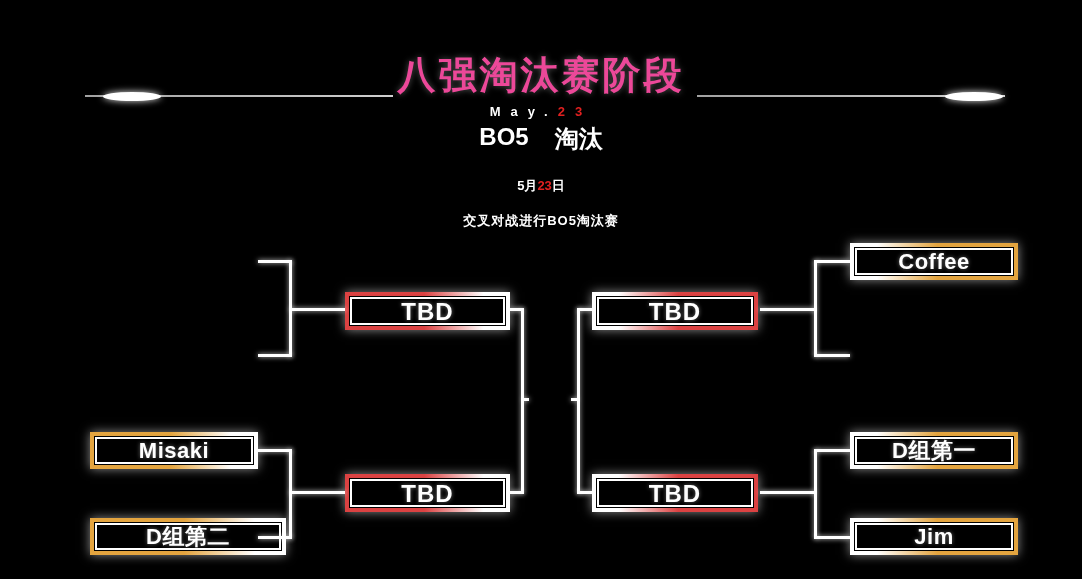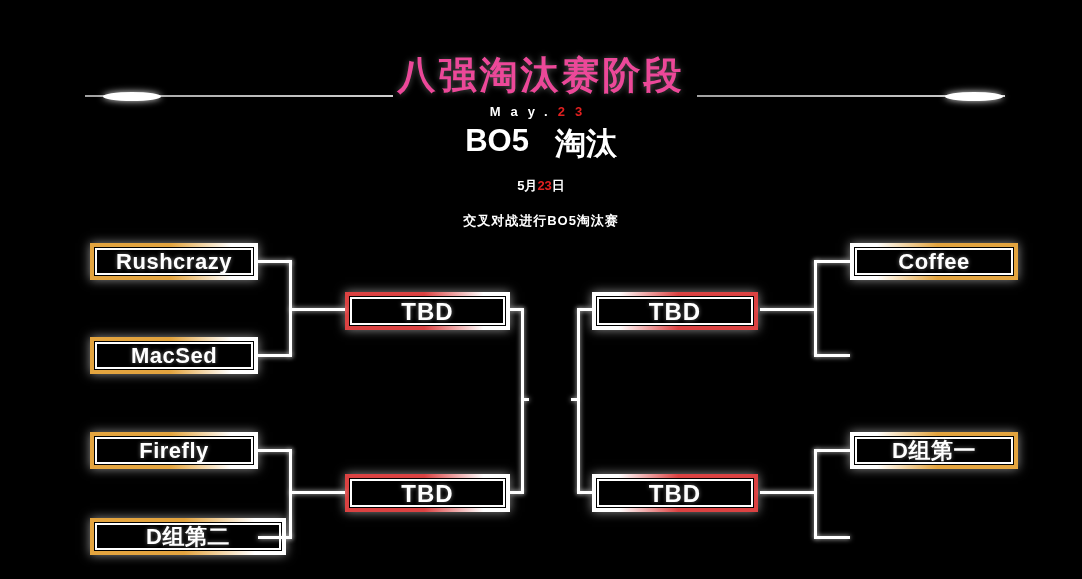--- a/index.html
+++ b/index.html
@@ -36,21 +36,21 @@
     text-align:center; font-size:13px; font-weight:bold;
     color:#fff;
   }
   .date-en span { letter-spacing:10px; }
   .date-en .sep { letter-spacing:10px; color:#fff; }
   .red-text { color:#e02020; }
 
   .format-line {
     position:absolute; top:123px; left:0; width:100%;
     display:flex; justify-content:center; gap:26px;
-    font-size:31px; font-weight:bold; color:#fff;
+    font-size:24px; font-weight:bold; color:#fff;
   }
   .date-cn {
     position:absolute; top:177px; left:0; width:100%;
     text-align:center; font-size:13px; font-weight:bold; color:#fff;
   }
   .description {
     position:absolute; top:212px; left:0; width:100%;
     text-align:center; font-size:13px; font-weight:bold;
     letter-spacing:1px; color:#fff;
   }
@@ -118,38 +118,24 @@
     <span>BO5</span>
     <span>淘汰</span>
   </div>
 
   <div class="date-cn">
     <span>5月</span><span class="red-text">23</span><span>日</span>
   </div>
 
   <div class="description">交叉对战进行BO5淘汰赛</div>
 
-  <div class="team-box grad-gold-l pos-rushcrazy">
-    <div class="box-gap">
-        <div class="box-inner">
-          <span class="team-label">Rushcrazy</span>
-        </div>
-      </div>
-  </div>
-  <div class="team-box grad-gold-l pos-macsed">
-    <div class="box-gap">
-        <div class="box-inner">
-          <span class="team-label">MacSed</span>
-        </div>
-      </div>
-  </div>
   <div class="team-box grad-gold-l pos-firefly">
     <div class="box-gap">
         <div class="box-inner">
-          <span class="team-label">Firefly</span>
+          <span class="team-label">Misaki</span>
         </div>
       </div>
   </div>
   <div class="team-box grad-gold-l pos-d2">
     <div class="box-gap">
         <div class="box-inner">
           <span class="team-label">D组第二</span>
         </div>
       </div>
   </div>
@@ -187,20 +173,27 @@
     <div class="box-gap">
         <div class="box-inner">
           <span class="team-label">Coffee</span>
         </div>
       </div>
   </div>
   <div class="team-box grad-gold-r pos-d1">
     <div class="box-gap">
         <div class="box-inner">
           <span class="team-label">D组第一</span>
+        </div>
+      </div>
+  </div>
+  <div class="team-box grad-gold-r pos-jim">
+    <div class="box-gap">
+        <div class="box-inner">
+          <span class="team-label">Jim</span>
         </div>
       </div>
   </div>
 
   <div class="hline" style="left:258px;top:260px;width:34px"></div>
   <div class="hline" style="left:258px;top:354px;width:34px"></div>
   <div class="vline" style="left:289px;top:260px;height:97px"></div>
   <div class="hline" style="left:290px;top:308px;width:55px"></div>
 
   <div class="hline" style="left:258px;top:449px;width:34px"></div>

